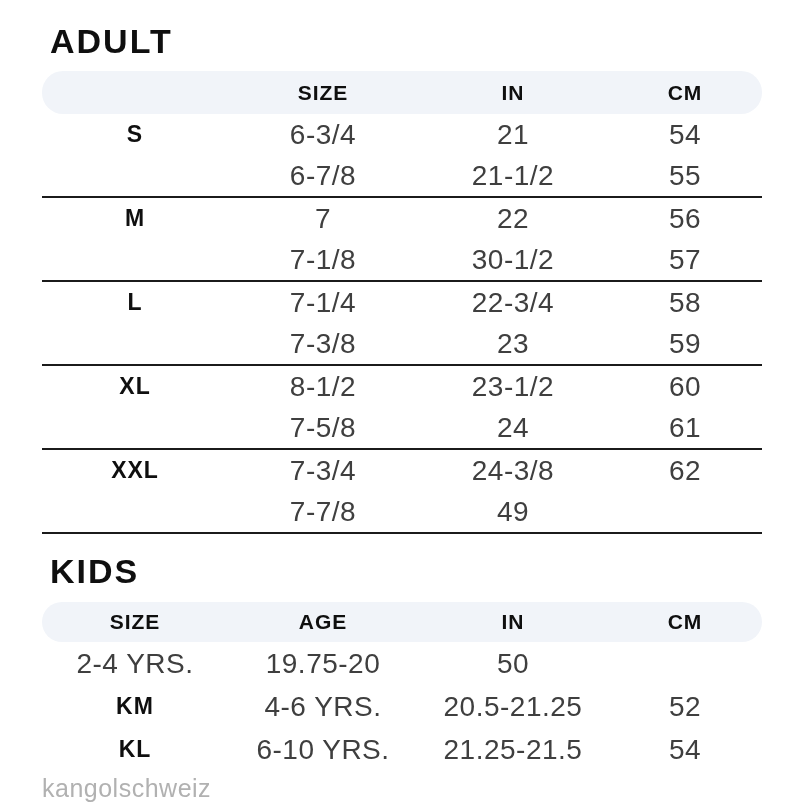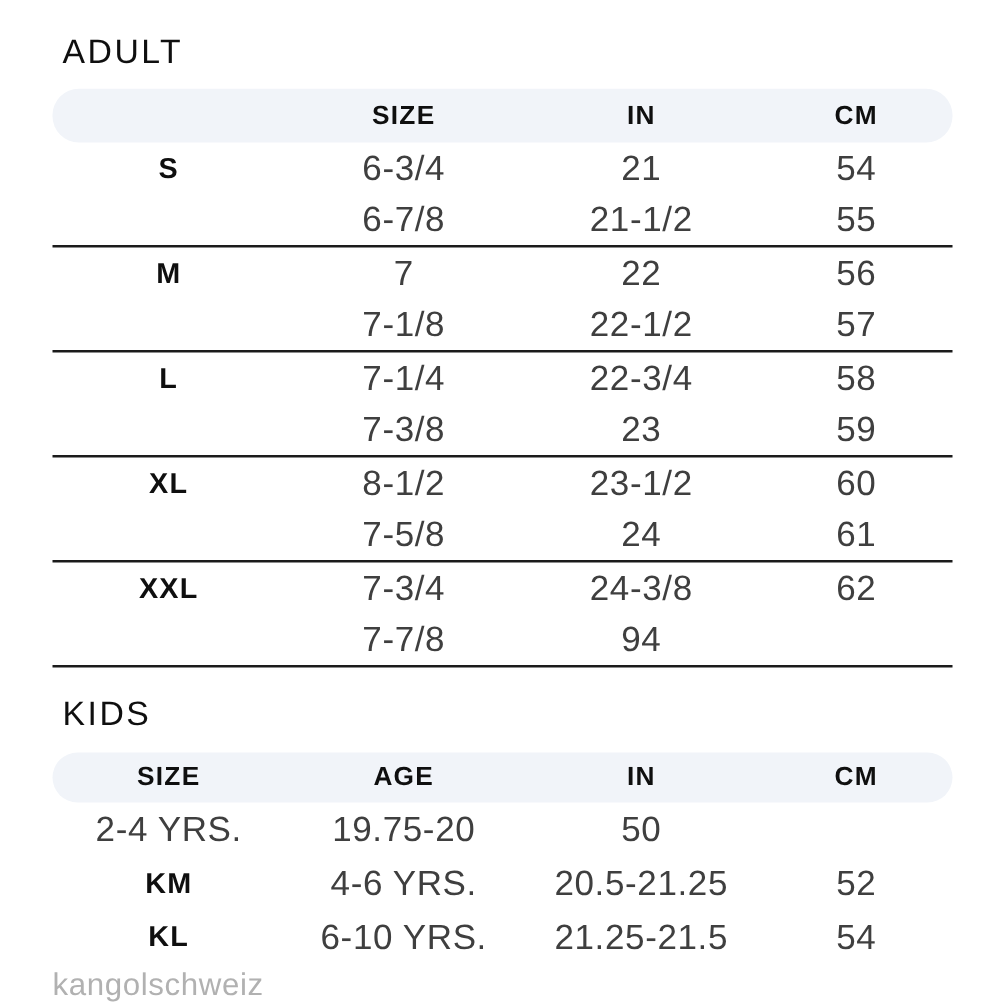--- a/index.html
+++ b/index.html
@@ -16,21 +16,21 @@
     width: 804px; height: 804px;
     background: var(--page-bg);
     font-family: "Liberation Sans", sans-serif;
     overflow: hidden;
   }
   .page { padding: 26px 42px 0 42px; }
 
   .section-title {
     margin: 0 0 15px 8px;
     height: 30px; line-height: 30px;
-    font-size: 27px; font-weight: normal;
+    font-size: 34px; font-weight: bold;
     letter-spacing: 2px;
     color: var(--heading-text);
   }
   .kids-title { margin-top: 22px; margin-bottom: 16px; }
 
   .thead {
     display: grid;
     grid-template-columns: 186px 190px 190px 154px;
     align-items: center;
     height: 43px;
@@ -105,21 +105,21 @@
     <div class="tgroup">
       <div class="tr">
         <div class="td lbl">M</div>
         <div class="td">7</div>
         <div class="td">22</div>
         <div class="td">56</div>
       </div>
       <div class="tr">
         <div class="td lbl"></div>
         <div class="td">7-1/8</div>
-        <div class="td">22-1/2</div>
+        <div class="td">30-1/2</div>
         <div class="td">57</div>
       </div>
     </div>
 
     <div class="tgroup">
       <div class="tr">
         <div class="td lbl">L</div>
         <div class="td">7-1/4</div>
         <div class="td">22-3/4</div>
         <div class="td">58</div>
@@ -150,21 +150,21 @@
     <div class="tgroup">
       <div class="tr">
         <div class="td lbl">XXL</div>
         <div class="td">7-3/4</div>
         <div class="td">24-3/8</div>
         <div class="td">62</div>
       </div>
       <div class="tr">
         <div class="td lbl"></div>
         <div class="td">7-7/8</div>
-        <div class="td">94</div>
+        <div class="td">49</div>
       </div>
     </div>
   </section>
 
   <h1 class="section-title kids-title">KIDS</h1>
 
   <section class="table kids-table">
     <div class="thead">
       <div class="th">SIZE</div>
       <div class="th">AGE</div>

